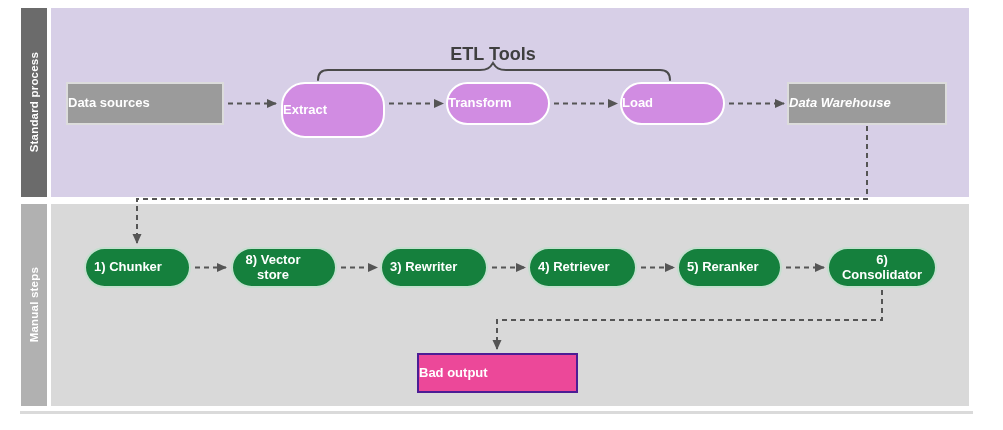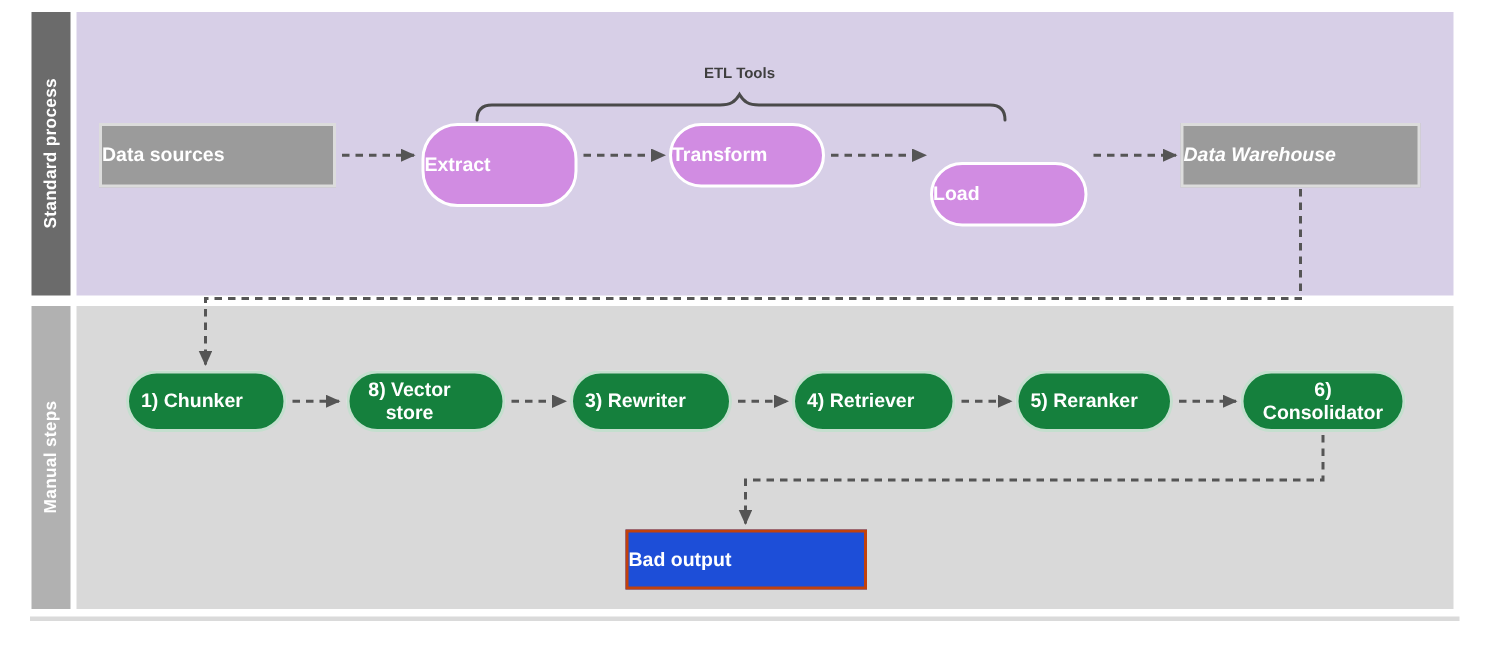--- a/index.html
+++ b/index.html
@@ -57,36 +57,36 @@
     border: 2.5px solid #ffffff;
     border-radius: 24px;
   }
   .step-pill {
     background: #15803d;
     border: 2px solid rgba(255,255,255,0.75);
     border-radius: 22px;
     padding: 0 8px;
   }
   .bad-output-node {
-    background: #1d4ed8;
-    border: 2px solid #c2410c;
+    background: #ec4899;
+    border: 2px solid #4c1d95;
   }
   .etl-caption {
     position: absolute;
     left: 433px; top: 44px; width: 120px;
     color: #3f3f3f;
     font-weight: bold;
-    font-size: 10px;
+    font-size: 18px;
     text-align: center;
   }
   
   .n-datasources   { left: 66px;  top: 82px;  width: 158px; height: 43px; }
   .n-extract       { left: 281px; top: 82px;  width: 104px; height: 56px; }
   .n-transform     { left: 446px; top: 82px;  width: 104px; height: 43px; }
-  .n-load          { left: 620px; top: 82px;  width: 105px; height: 43px; margin-top: 26px; }
+  .n-load          { left: 620px; top: 82px;  width: 105px; height: 43px; }
   .n-warehouse     { left: 787px; top: 82px;  width: 160px; height: 43px; font-style: italic; }
   .n-chunker       { left: 84px;  top: 247px; width: 107px; height: 41px; }
   .n-vector        { left: 231px; top: 247px; width: 106px; height: 41px; }
   .n-rewriter      { left: 380px; top: 247px; width: 108px; height: 41px; }
   .n-retriever     { left: 528px; top: 247px; width: 109px; height: 41px; }
   .n-reranker      { left: 677px; top: 247px; width: 105px; height: 41px; }
   .n-consolidator  { left: 827px; top: 247px; width: 110px; height: 41px; }
   .n-badoutput     { left: 417px; top: 353px; width: 161px; height: 40px; }
   .n-vector span       { display: inline-block; max-width: 64px; }
   .n-consolidator span { display: inline-block; max-width: 90px; }

